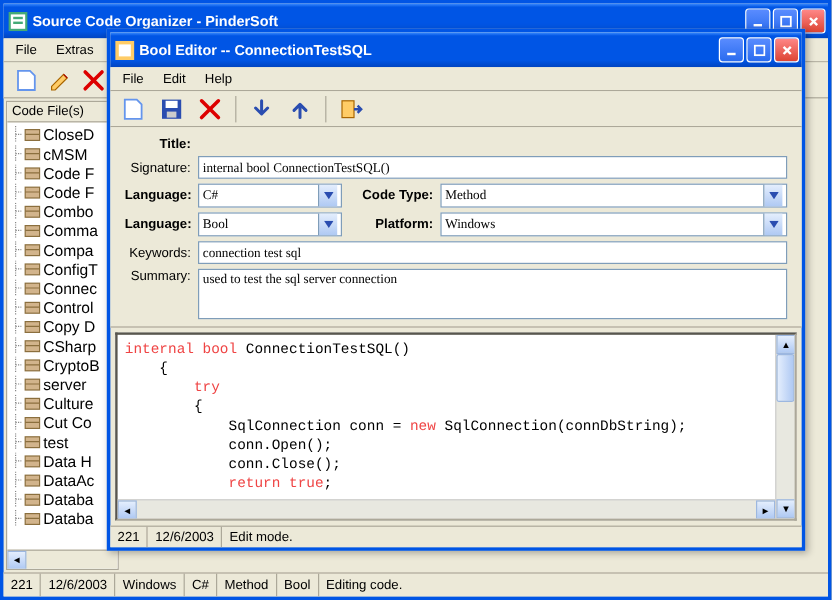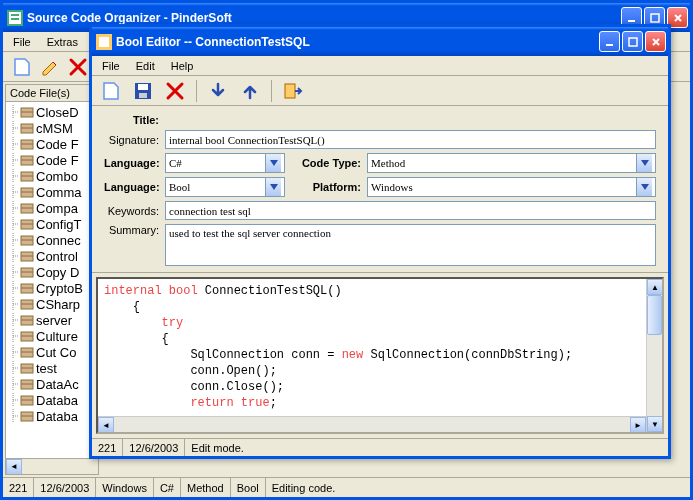--- a/index.html
+++ b/index.html
@@ -235,40 +235,40 @@
             <span>Copy D</span>
           </div>
           <div class="tree-node">
             <svg width="10" height="14">
               <path d="M5 0v14M5 7h5" stroke="#888" fill="none" stroke-dasharray="1,1"></path>
             </svg>
             <svg width="14" height="14">
               <rect x="1" y="3" width="12" height="9" fill="#d2b48c" stroke="#8b6f3e"></rect>
               <path d="M1 7h12" stroke="#8b6f3e"></path>
             </svg>
+            <span>CSharp</span>
+          </div>
+          <div class="tree-node">
+            <svg width="10" height="14">
+              <path d="M5 0v14M5 7h5" stroke="#888" fill="none" stroke-dasharray="1,1"></path>
+            </svg>
+            <svg width="14" height="14">
+              <rect x="1" y="3" width="12" height="9" fill="#d2b48c" stroke="#8b6f3e"></rect>
+              <path d="M1 7h12" stroke="#8b6f3e"></path>
+            </svg>
             <span>CryptoB</span>
           </div>
           <div class="tree-node">
             <svg width="10" height="14">
               <path d="M5 0v14M5 7h5" stroke="#888" fill="none" stroke-dasharray="1,1"></path>
             </svg>
             <svg width="14" height="14">
               <rect x="1" y="3" width="12" height="9" fill="#d2b48c" stroke="#8b6f3e"></rect>
               <path d="M1 7h12" stroke="#8b6f3e"></path>
             </svg>
-            <span>CSharp</span>
-          </div>
-          <div class="tree-node">
-            <svg width="10" height="14">
-              <path d="M5 0v14M5 7h5" stroke="#888" fill="none" stroke-dasharray="1,1"></path>
-            </svg>
-            <svg width="14" height="14">
-              <rect x="1" y="3" width="12" height="9" fill="#d2b48c" stroke="#8b6f3e"></rect>
-              <path d="M1 7h12" stroke="#8b6f3e"></path>
-            </svg>
             <span>server</span>
           </div>
           <div class="tree-node">
             <svg width="10" height="14">
               <path d="M5 0v14M5 7h5" stroke="#888" fill="none" stroke-dasharray="1,1"></path>
             </svg>
             <svg width="14" height="14">
               <rect x="1" y="3" width="12" height="9" fill="#d2b48c" stroke="#8b6f3e"></rect>
               <path d="M1 7h12" stroke="#8b6f3e"></path>
             </svg>
@@ -286,20 +286,30 @@
           </div>
           <div class="tree-node">
             <svg width="10" height="14">
               <path d="M5 0v14M5 7h5" stroke="#888" fill="none" stroke-dasharray="1,1"></path>
             </svg>
             <svg width="14" height="14">
               <rect x="1" y="3" width="12" height="9" fill="#d2b48c" stroke="#8b6f3e"></rect>
               <path d="M1 7h12" stroke="#8b6f3e"></path>
             </svg>
             <span>test</span>
+          </div>
+          <div class="tree-node">
+            <svg width="10" height="14">
+              <path d="M5 0v14M5 7h5" stroke="#888" fill="none" stroke-dasharray="1,1"></path>
+            </svg>
+            <svg width="14" height="14">
+              <rect x="1" y="3" width="12" height="9" fill="#d2b48c" stroke="#8b6f3e"></rect>
+              <path d="M1 7h12" stroke="#8b6f3e"></path>
+            </svg>
+            <span>Data H</span>
           </div>
           <div class="tree-node">
             <svg width="10" height="14">
               <path d="M5 0v14M5 7h5" stroke="#888" fill="none" stroke-dasharray="1,1"></path>
             </svg>
             <svg width="14" height="14">
               <rect x="1" y="3" width="12" height="9" fill="#d2b48c" stroke="#8b6f3e"></rect>
               <path d="M1 7h12" stroke="#8b6f3e"></path>
             </svg>
             <span>DataAc</span>

